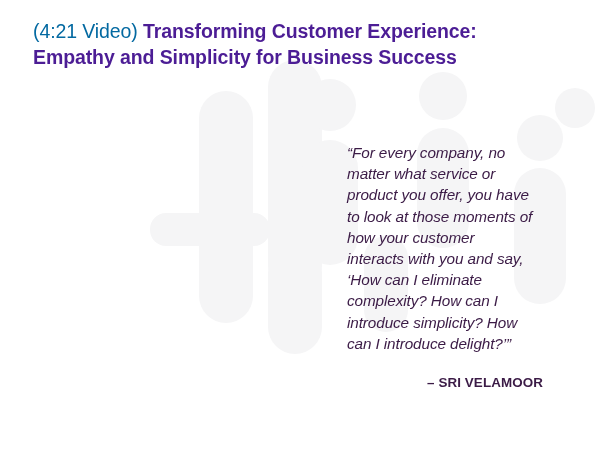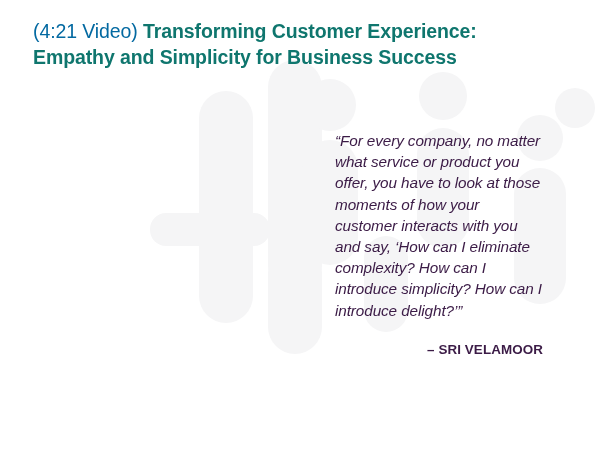--- a/index.html
+++ b/index.html
@@ -38,40 +38,40 @@
     z-index: 2;
     font-size: 19.5px;
     line-height: 25.5px;
     letter-spacing: -0.1px;
   }
   .title-prefix {
     color: #0369a1;
     font-weight: 400;
   }
   .title-main {
-    color: #0f766e;
+    color: #4c1d95;
     font-weight: 700;
   }
 
   
   #quote-block {
     position: absolute;
     left: 331px;
     top: 126px;
     width: 218px;
     z-index: 2;
   }
   #quote-text {
     color: #3B1B46;
     font-style: italic;
     font-size: 15.3px;
     line-height: 21.2px;
     letter-spacing: -0.1px;
     text-align: left;
-    margin: 4px;
+    margin: 16px;
   }
   #quote-attribution {
     color: #3B1B46;
     font-weight: 700;
     font-style: normal;
     font-size: 13.4px;
     line-height: 18px;
     letter-spacing: 0.1px;
     text-align: right;
     margin: 20px 6px 0 0;

